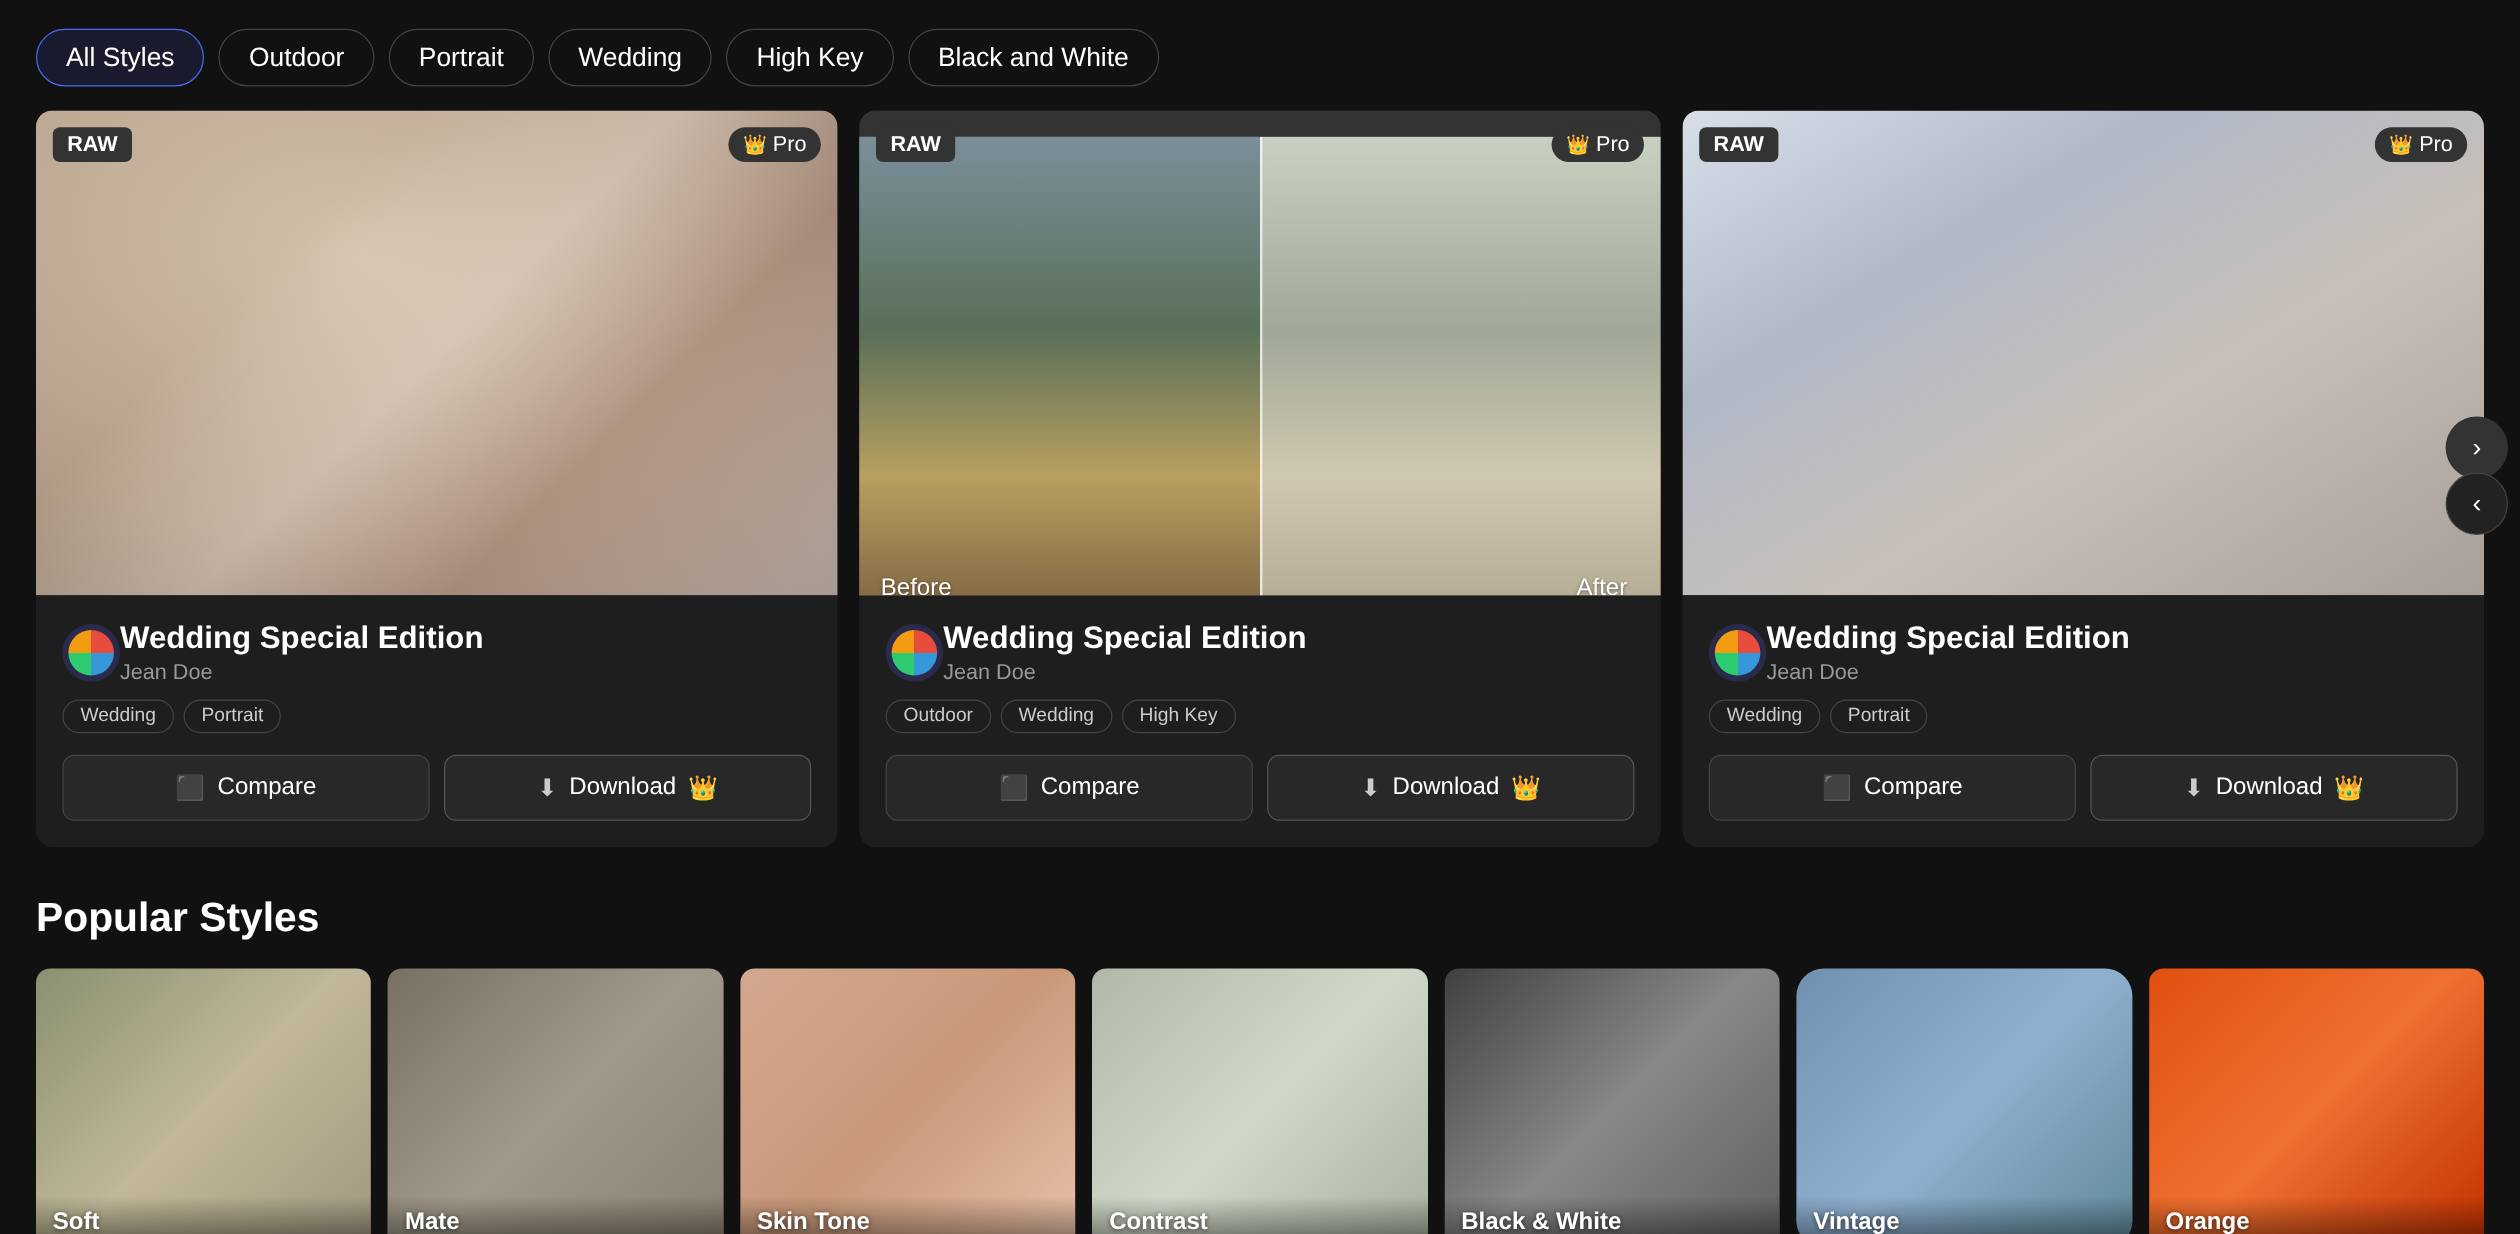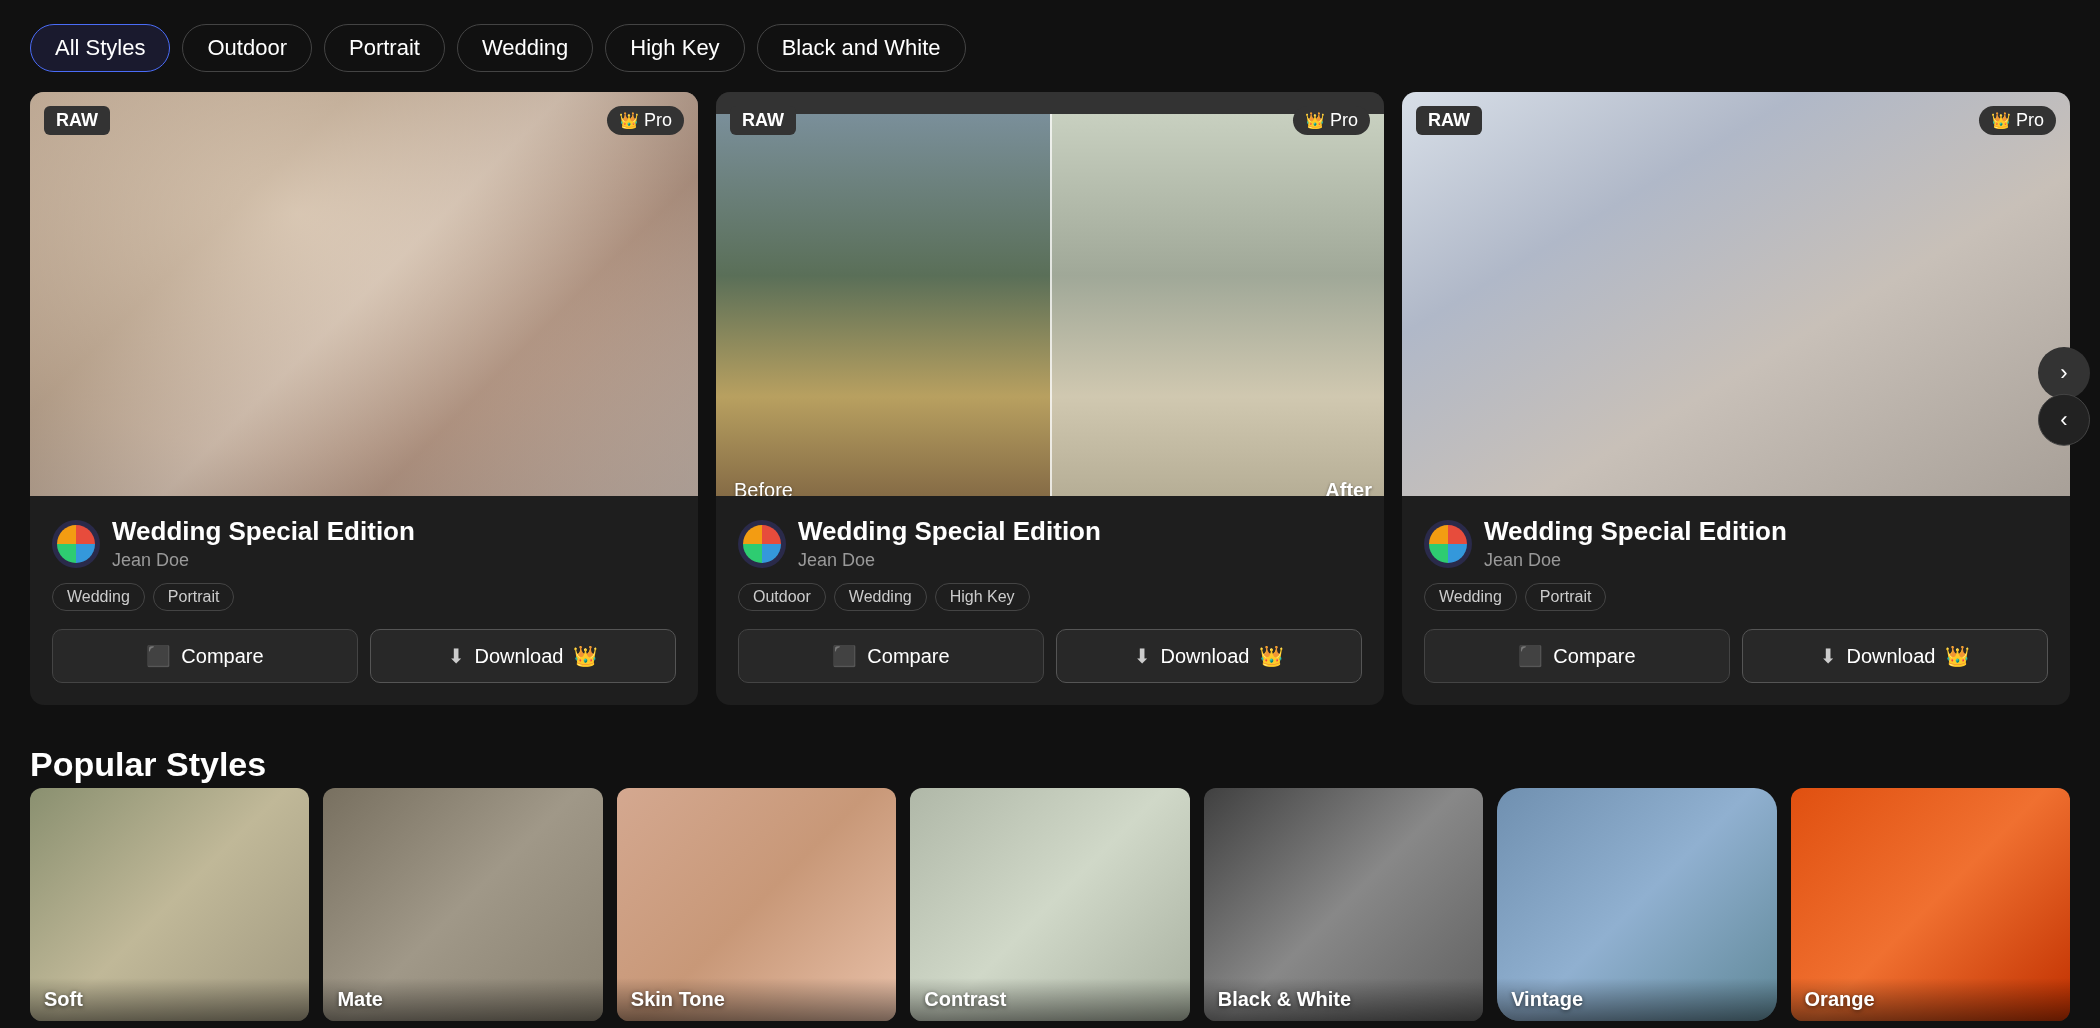--- a/index.html
+++ b/index.html
@@ -125,21 +125,21 @@
     .before-label, .after-label {
       position: absolute;
       bottom: 16px;
       font-size: 20px;
       color: #fff;
       font-weight: 500;
       z-index: 3;
       text-shadow: 0 1px 3px rgba(0,0,0,0.5);
     }
     .before-label { left: 18px; }
-    .after-label { right: 12px; font-weight: bold; }
+    .after-label { right: 28px; }
     .divider-line {
       position: absolute;
       left: 50%;
       top: 0; bottom: 0;
       width: 2px;
       background: rgba(255,255,255,0.7);
       z-index: 3;
     }
     .photo-couple {
       width: 100%;
@@ -148,21 +148,21 @@
       position: relative;
     }
 
     
     .card-info {
       padding: 20px 22px 22px;
     }
     .card-header {
       display: flex;
       align-items: center;
-      gap: 12px;
+      gap: 0;
       margin-bottom: 12px;
     }
     .avatar {
       width: 48px;
       height: 48px;
       border-radius: 50%;
       background: #2a2a4a;
       display: flex;
       align-items: center;
       justify-content: center;
@@ -267,21 +267,21 @@
       z-index: 5;
     }
 
     
     .popular-section {
       padding: 40px 30px 20px;
     }
     .popular-title {
       font-size: 34px;
       font-weight: 700;
-      margin-bottom: 4px;
+      margin-bottom: 22px;
     }
     .popular-grid {
       display: grid;
       grid-template-columns: repeat(7, 1fr);
       gap: 14px;
     }
     .popular-card {
       border-radius: 12px;
       overflow: hidden;
       position: relative;

